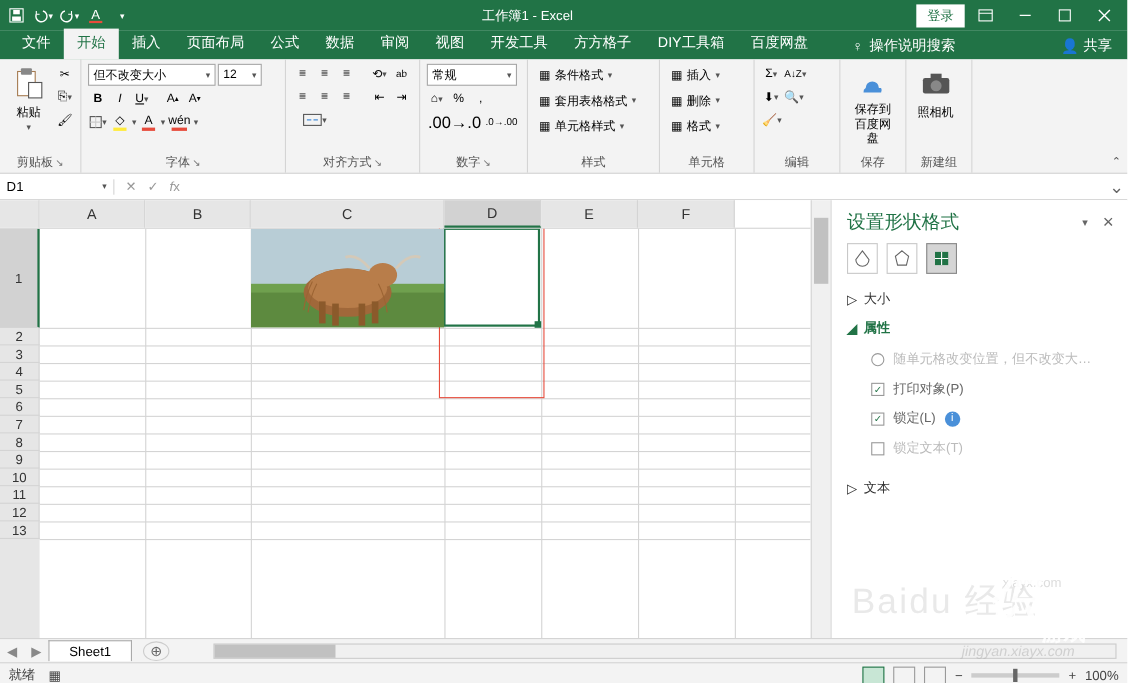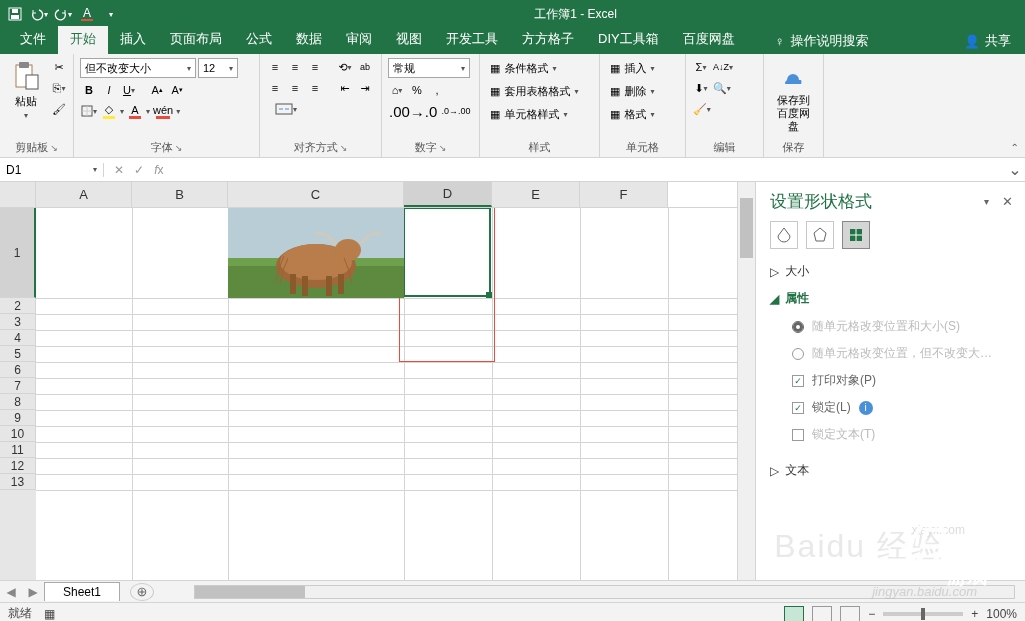--- a/index.html
+++ b/index.html
@@ -140,20 +140,45 @@
       </div>
     <div class="qat-btn" style="flex-direction:column;gap:0">
         <span style="font-size:12px;line-height:1">A</span>
         <div style="width:12px;height:2px;background:#e74c3c"></div>
       </div>
     <div class="qat-btn">
         <span class="dd" style="color:#fff">▾</span>
       </div>
   </div>
   <div class="title-center">工作簿1 - Excel</div>
+  <div class="title-right">
+    <div class="login-btn">登录</div>
+    <div class="win-btn">
+        <svg width="14" height="12">
+          <rect x="1" y="1" width="12" height="10" fill="none" stroke="#fff"></rect>
+          <line x1="1" y1="4" x2="13" y2="4" stroke="#fff"></line>
+        </svg>
+      </div>
+    <div class="win-btn">
+        <svg width="12" height="12">
+          <line x1="1" y1="6" x2="11" y2="6" stroke="#fff" stroke-width="1.3"></line>
+        </svg>
+      </div>
+    <div class="win-btn">
+        <svg width="12" height="12">
+          <rect x="1" y="1" width="10" height="10" fill="none" stroke="#fff"></rect>
+        </svg>
+      </div>
+    <div class="win-btn">
+        <svg width="12" height="12">
+          <line x1="1" y1="1" x2="11" y2="11" stroke="#fff" stroke-width="1.3"></line>
+          <line x1="11" y1="1" x2="1" y2="11" stroke="#fff" stroke-width="1.3"></line>
+        </svg>
+      </div>
+  </div>
 </div>
 
 <div class="menutabs">
   <div id="tabs-host" style="display: flex;">
       <div class="mtab">文件</div>
       <div class="mtab active">开始</div>
       <div class="mtab">插入</div>
       <div class="mtab">页面布局</div>
       <div class="mtab">公式</div>
       <div class="mtab">数据</div>
@@ -397,20 +422,37 @@
           </div>
         <span style="white-space:pre-line;text-align:center;line-height:1.2">保存到
 百度网盘</span>
       </div>
     </div>
     <div class="rgroup-label">
         <span>保存</span>
       </div>
   </div>
 
+  <div class="rgroup" style="width:60px">
+    <div class="rgroup-body">
+      <div class="big-btn">
+        <div class="big-icon">
+            <svg width="28" height="22">
+              <rect x="2" y="6" width="24" height="14" rx="2" fill="#555"></rect>
+              <circle cx="14" cy="13" r="5" fill="#888"></circle>
+              <rect x="9" y="2" width="10" height="5" fill="#555"></rect>
+            </svg>
+          </div>
+        <span>照相机</span>
+      </div>
+    </div>
+    <div class="rgroup-label">
+        <span>新建组</span>
+      </div>
+  </div>
   <div class="ribbon-collapse">⌃</div>
 </div>
 
 <div class="fbar">
   <div class="namebox">
       <span>D1</span>
       <span class="dd">▾</span>
     </div>
   <div class="fx-btns">
     <span>✕</span>
@@ -520,24 +562,20 @@
     </div>
     <div class="sect-head">
         <span>▷</span>
         <span>大小</span>
       </div>
     <div class="sect-head open">
         <span>◢</span>
         <span>属性</span>
       </div>
     <div class="opt-row dis">
-        <div class="radio sel"></div>
-        <span>随单元格改变位置和大小(S)</span>
-      </div>
-    <div class="opt-row dis">
         <div class="radio"></div>
         <span style="overflow:hidden;text-overflow:ellipsis;white-space:nowrap;max-width:190px">随单元格改变位置，但不改变大小(M)</span>
       </div>
     <div class="opt-row">
         <div class="cbx">✓</div>
         <span>打印对象(P)</span>
       </div>
     <div class="opt-row">
         <div class="cbx">✓</div>
         <span>锁定(L)</span>
@@ -575,20 +613,20 @@
     <div class="zoom-slider">
         <div class="zoom-thumb"></div>
       </div>
     <span>+</span>
     <span>100%</span>
   </div>
 </div>
 
 <div class="wm wm-baidu">Baidu 经验</div>
 <div class="wm wm-url">xiayx.com</div>
-<div class="wm wm-url2">jingyan.baidu.com</div>
+<div class="wm wm-url2">jingyan.xiayx.com</div>
 <div class="wm wm-logo">
   <svg width="120" height="80" viewBox="0 0 120 80">
       <text x="0" y="56" font-size="46" fill="#fff" font-weight="bold" font-style="italic">伿</text>
       <path d="M60 70 Q90 40 110 20 M60 70 Q88 55 108 60" stroke="#fff" stroke-width="5" fill="none" stroke-linecap="round"></path>
       <text x="50" y="76" font-size="20" fill="#fff" font-weight="bold">游戏</text>
     </svg>
 </div>
 
 </body></html>

